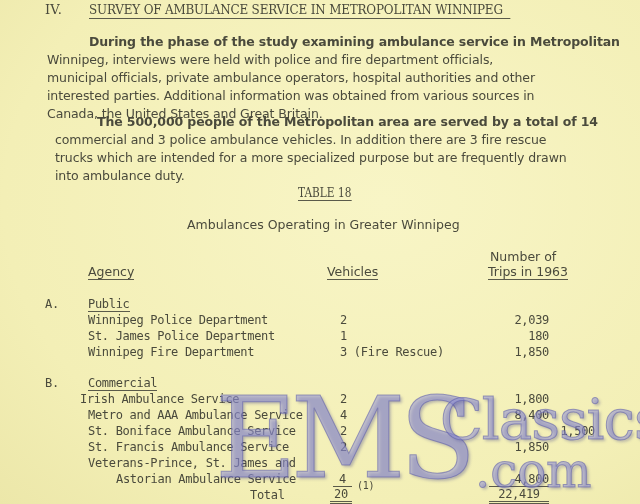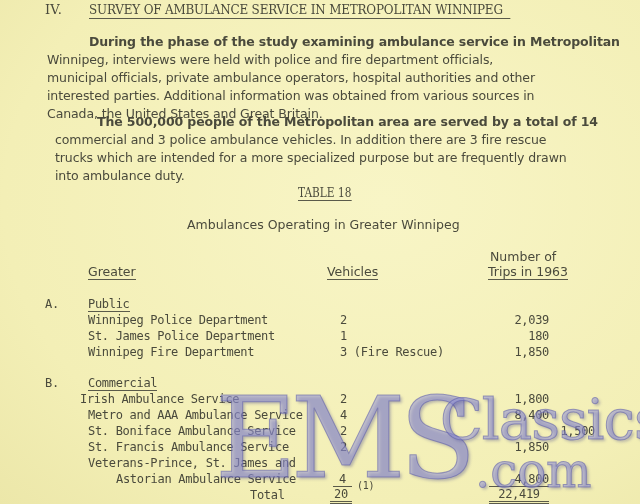--- a/index.html
+++ b/index.html
@@ -53,21 +53,21 @@
   <div class="abs para p2" style="top:113px;margin-left:8px;">
     <span class="line indent">The 500,000 people of the Metropolitan area are served by a total of 14</span>
     <span class="line">commercial and 3 police ambulance vehicles. In addition there are 3 fire rescue</span>
     <span class="line">trucks which are intended for a more specialized purpose but are frequently drawn</span>
     <span class="line">into ambulance duty.</span>
   </div>
 
   <div class="abs table-label">TABLE 18</div>
   <div class="abs table-caption">Ambulances Operating in Greater Winnipeg</div>
 
-  <div class="abs col-h u" style="left:88px; top:265px;">Greater</div>
+  <div class="abs col-h u" style="left:88px; top:265px;">Agency</div>
   <div class="abs col-h u" style="left:327px; top:265px;">Vehicles</div>
   <div class="abs col-h" style="left:490px; top:249px;">Number of</div>
   <div class="abs col-h u" style="left:488px; top:265px;">Trips in 1963</div>
 
   <div class="abs mono" style="left:45px; top:297px;">A.</div>
   <div class="abs mono u" style="left:88px; top:297px;">Public</div>
 
   <div class="abs mono" style="left:88px; top:313px;">Winnipeg Police Department</div>
   <div class="abs mono" style="left:340px; top:313px;">2</div>
   <div class="abs mono num" style="left:489px; top:313px;">2,039</div>

